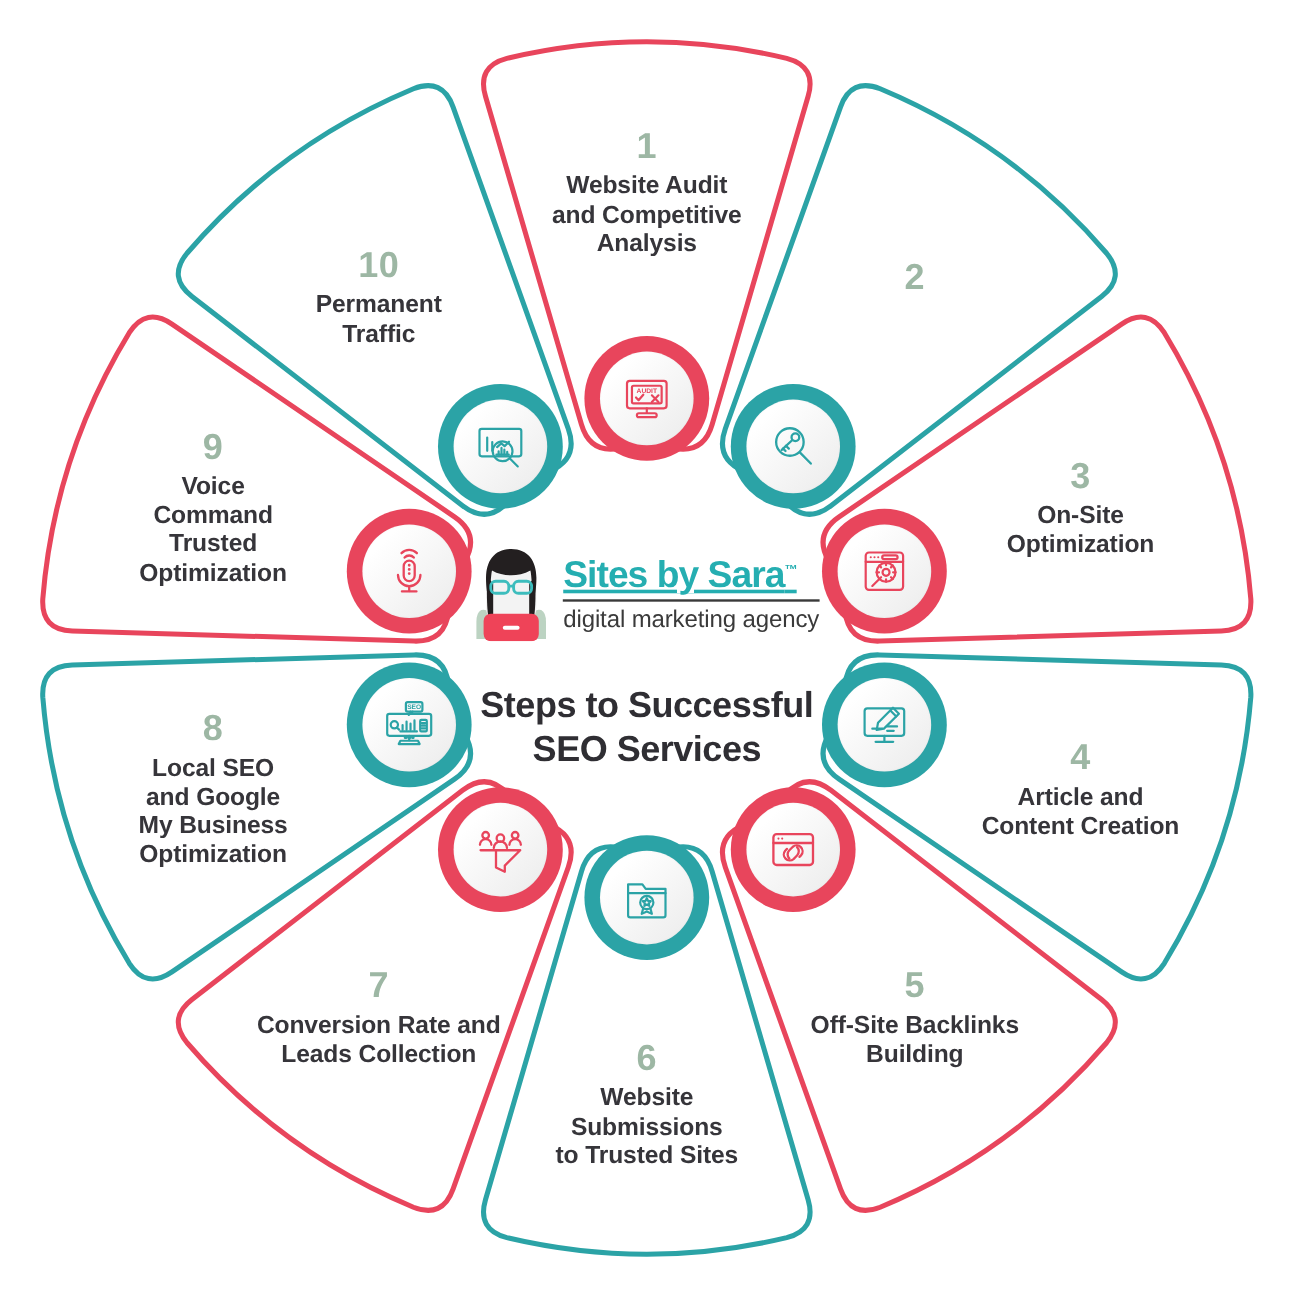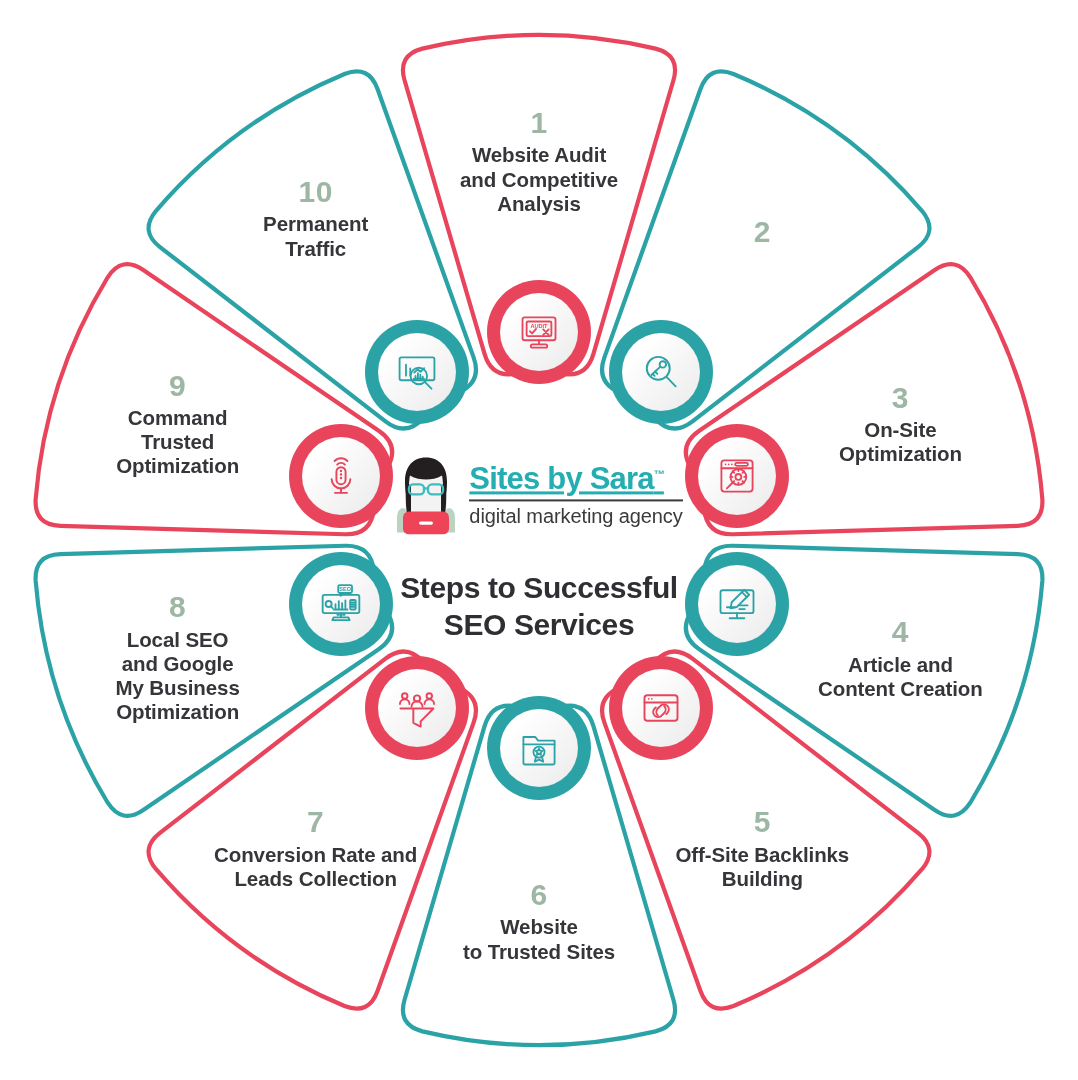--- a/index.html
+++ b/index.html
@@ -134,20 +134,21 @@
         <div class="wedge-num">5</div>
         <div class="wedge-text">
           <div>Off-Site Backlinks</div>
           <div>Building</div>
         </div>
       </div>
       <div class="wedge-label" style="left: 539px; top: 920px;">
         <div class="wedge-num">6</div>
         <div class="wedge-text">
           <div>Website</div>
+          <div>Submissions</div>
           <div>to Trusted Sites</div>
         </div>
       </div>
       <div class="wedge-label" style="left: 315.642px; top: 847.426px;">
         <div class="wedge-num">7</div>
         <div class="wedge-text">
           <div>Conversion Rate and</div>
           <div>Leads Collection</div>
         </div>
       </div>
@@ -156,26 +157,27 @@
         <div class="wedge-text">
           <div>Local SEO</div>
           <div>and Google</div>
           <div>My Business</div>
           <div>Optimization</div>
         </div>
       </div>
       <div class="wedge-label" style="left: 177.599px; top: 422.574px;">
         <div class="wedge-num">9</div>
         <div class="wedge-text">
+          <div>Voice</div>
           <div>Command</div>
           <div>Trusted</div>
           <div>Optimization</div>
         </div>
       </div>
-      <div class="wedge-label" style="left: 315.642px; top: 217px;">
+      <div class="wedge-label" style="left: 315.642px; top: 247px;">
         <div class="wedge-num">10</div>
         <div class="wedge-text">
           <div>Permanent</div>
           <div>Traffic</div>
         </div>
       </div>
     </div>
   <div id="badges">
       <div class="badge pink" style="left: 539px; top: 332px;">
         <div class="inner">

